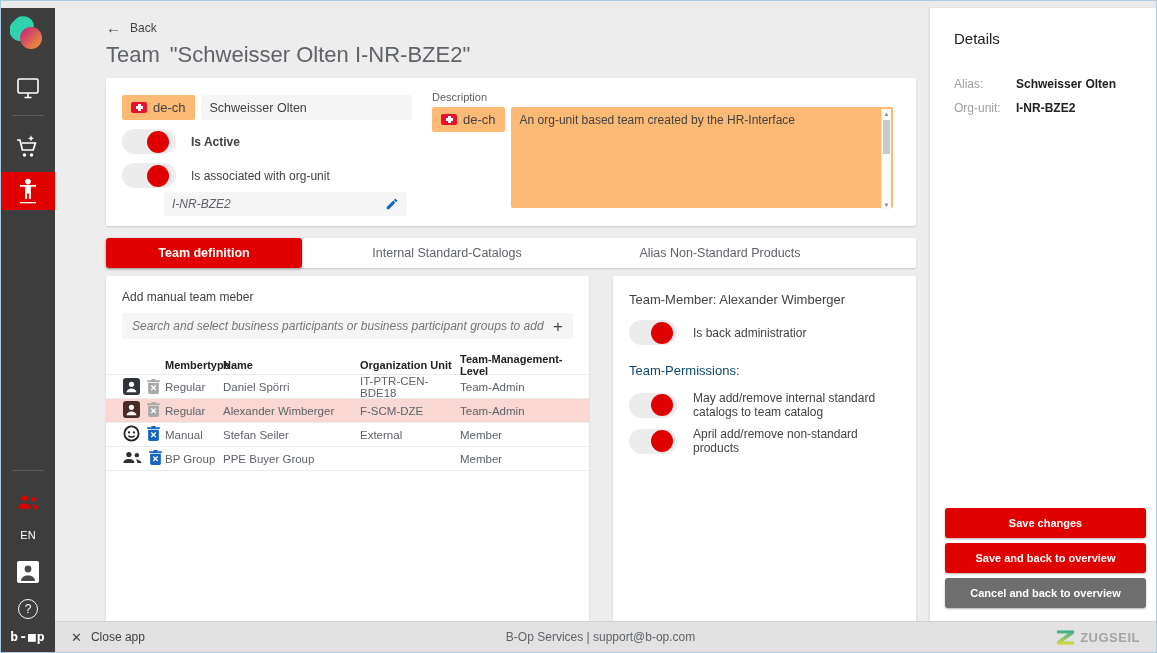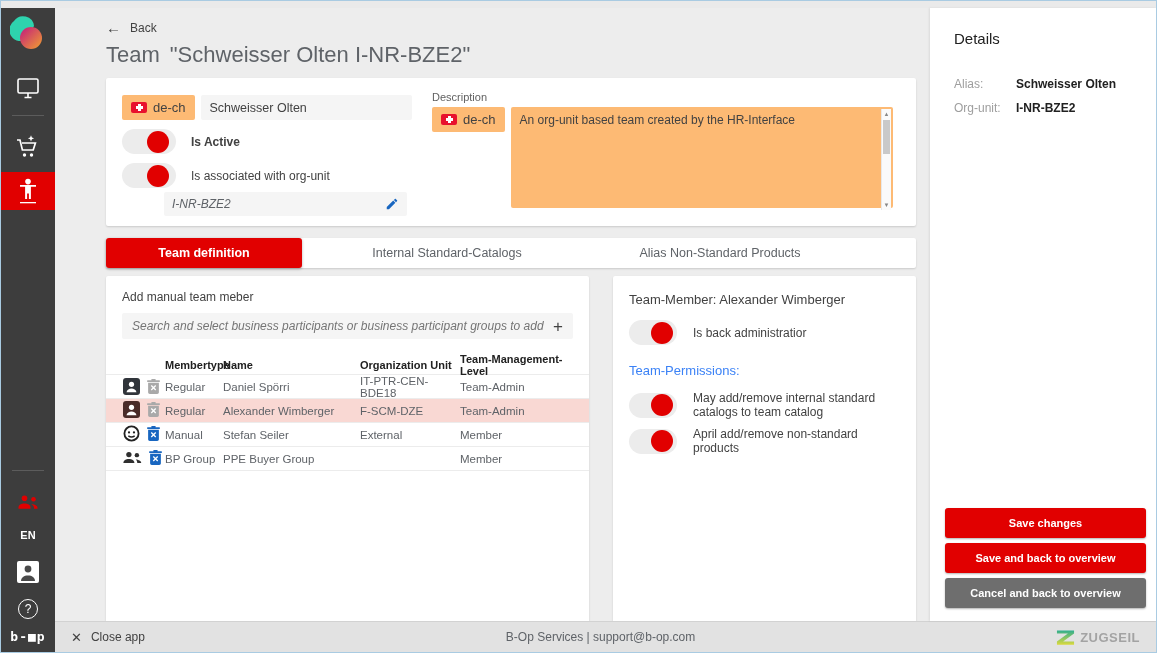--- a/index.html
+++ b/index.html
@@ -10,21 +10,21 @@
   .topstrip { height:7px; background:#eaeaea; flex:none; }
   .body-row { flex:1; display:flex; min-height:0; }
 
   
   .sidebar { width:54px; background:#3d3d3d; flex:none; display:flex; flex-direction:column; align-items:center; }
   .sb-logo { margin-top:7px; cursor:pointer; }
   .sb-icon { margin-top:16px; display:flex; justify-content:center; align-items:center; width:54px; height:30px; cursor:pointer; }
   .sb-divider { width:32px; height:1px; background:#5c5c5c; margin-top:12px; }
   .sb-active { margin-top:10px; width:54px; height:38px; background:#e10000; display:flex; justify-content:center; align-items:center; cursor:pointer; }
   .sb-spacer { flex:1; }
-  .sb-lang { color:#fff; font-size:11px; font-weight:bold; margin-top:12px; cursor:pointer; }
+  .sb-lang { color:#fff; font-size:11px; font-weight:normal; margin-top:12px; cursor:pointer; }
   .sb-help { width:20px; height:20px; border:1.5px solid #fff; border-radius:50%; color:#fff; font-size:12px;
              display:flex; align-items:center; justify-content:center; margin-top:12px; cursor:pointer; }
   .sb-bop { color:#fff; font-weight:bold; font-size:13px; letter-spacing:1px; margin:10px 0 8px;
             font-family:"DejaVu Sans Mono", monospace; }
 
   
   .right-col { flex:1; display:flex; flex-direction:column; min-width:0; }
   .content-row { flex:1; display:flex; min-height:0; }
   .main { flex:1; min-width:0; padding:12px 15px 0 51px; }
   .back-row { display:flex; align-items:center; gap:9px; color:#424242; font-size:12px; cursor:pointer; width:70px; }
@@ -84,21 +84,21 @@
   .trow.selected { background:#f9d8d3; }
   .icon-cell { display:flex; gap:7px; align-items:center; }
 
   
   .detail-card { flex:1; padding:16px; }
   .md-title { font-size:13px; color:#424242; }
   .md-toggle-row { display:flex; align-items:center; gap:16px; margin-top:13px; }
   .md-toggle-row .toggle { width:48px; }
   .md-toggle-row .toggle::after { right:4px; }
   .md-label { font-size:12px; color:#424242; }
-  .md-section { font-size:13px; color:#3b82f6; margin-top:18px; }
+  .md-section { font-size:13px; color:#0c4a6e; margin-top:18px; }
 
   
   .details-panel { width:226px; background:#fff; flex:none; position:relative; padding:22px 14px 0 24px; box-shadow:-1px 0 2px rgba(0,0,0,.08); }
   .dp-title { font-size:15px; color:#212121; font-weight:500; }
   .dp-rows { margin-top:30px; display:grid; grid-template-columns:62px 1fr; row-gap:10px; font-size:12px; }
   .dp-label { color:#9e9e9e; }
   .dp-value { color:#212121; font-weight:bold; }
   .dp-buttons { position:absolute; left:15px; right:10px; bottom:13px; }
   .dp-btn { width:100%; height:30px; border:none; border-radius:3px; color:#fff; font-size:11px; font-weight:bold;
             margin-top:5px; cursor:pointer; box-shadow:0 1px 2px rgba(0,0,0,.3); font-family:"Liberation Sans", sans-serif; }

